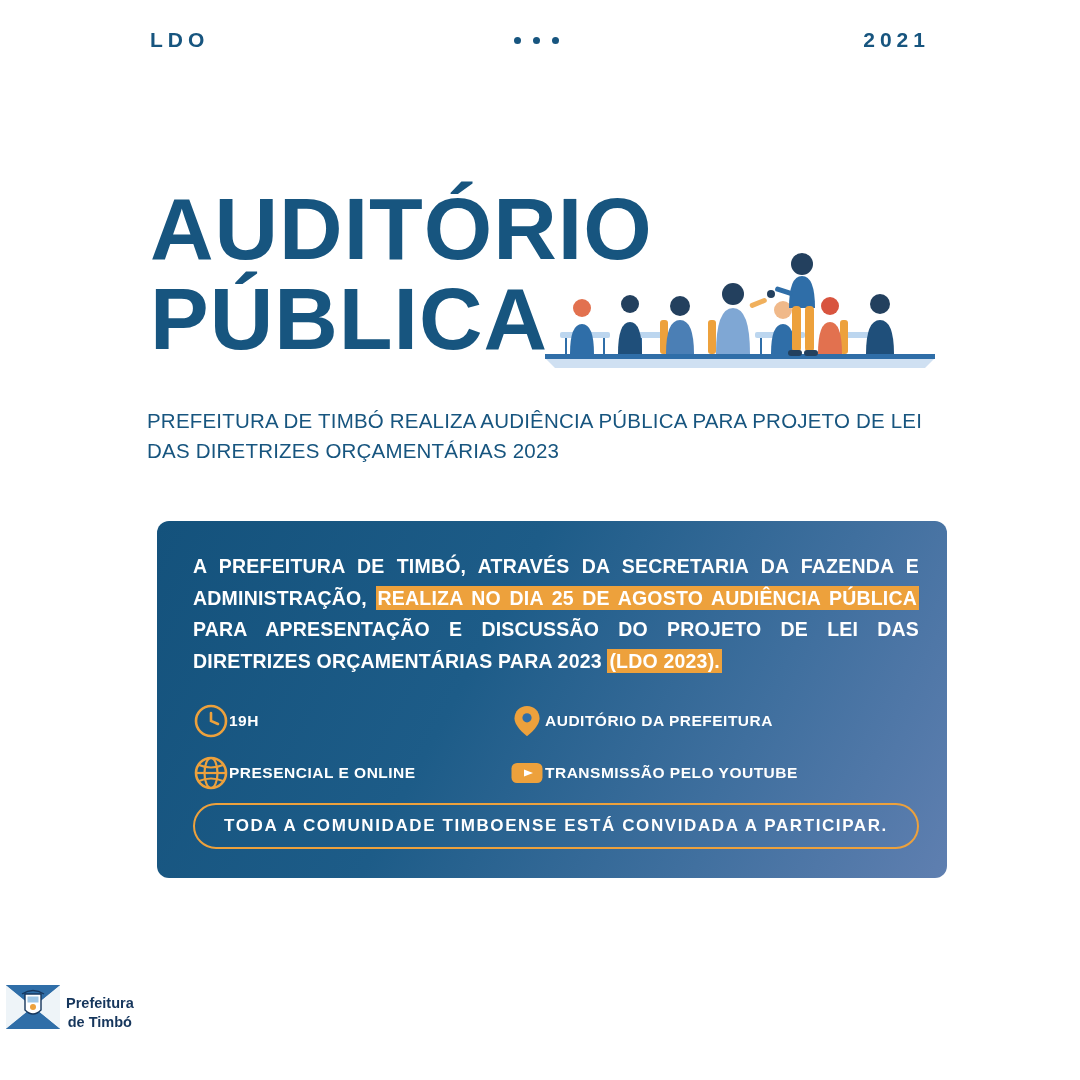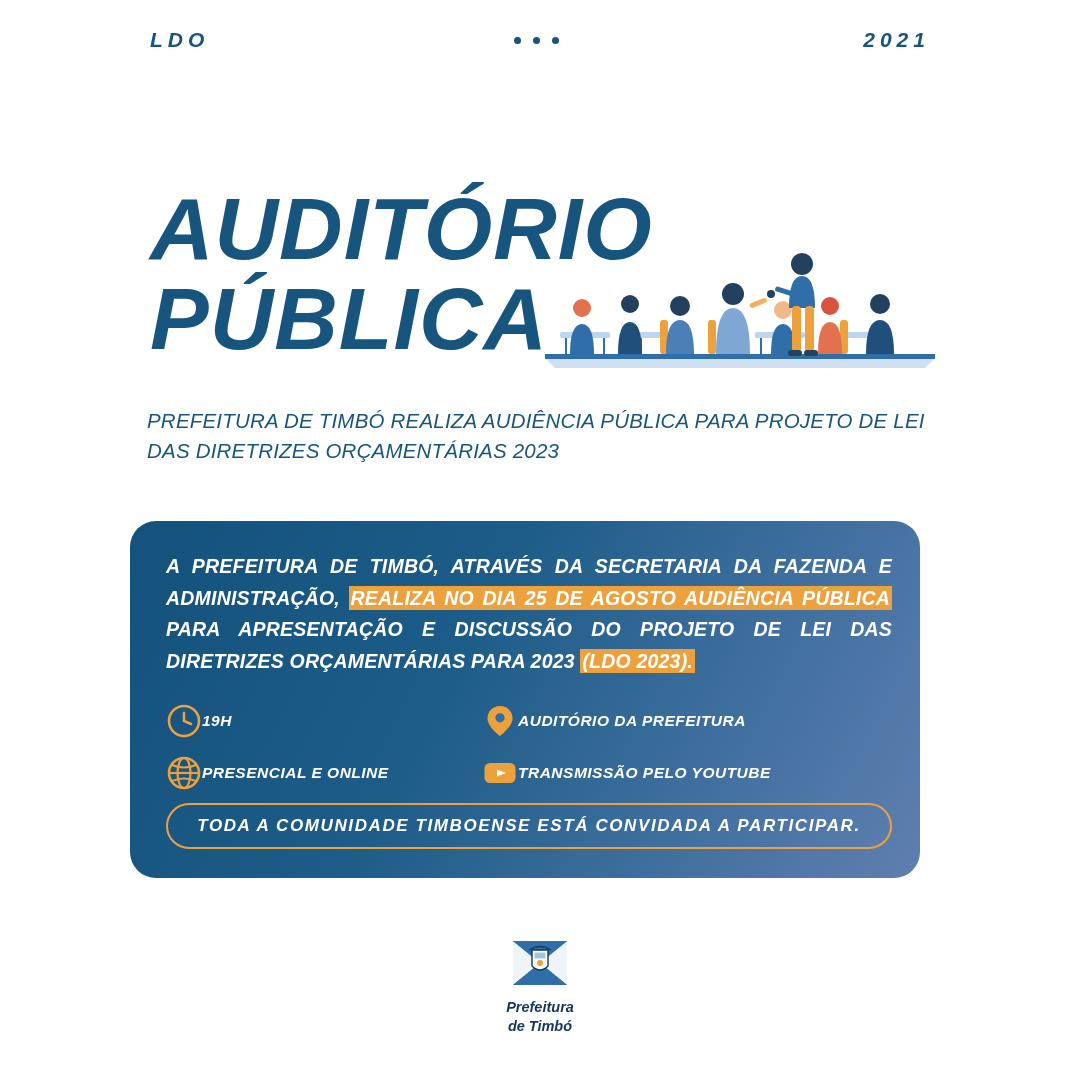--- a/index.html
+++ b/index.html
@@ -6,21 +6,20 @@
   html, body {
     width: 1080px; height: 1080px;
     background: #ffffff;
     font-family: "Liberation Sans", sans-serif;
     overflow: hidden;
   }
   .poster {
     position: relative;
     width: 1080px; height: 1080px;
     background: #ffffff;
-    font-style: italic;
   }
 
   
   .topbar {
     position: absolute;
     top: 24px; left: 150px; right: 150px;
     height: 32px;
     display: flex;
     align-items: center;
     justify-content: space-between;
@@ -76,25 +75,25 @@
     width: 790px;
     font-size: 20.5px;
     line-height: 1.45;
     color: #17557f;
     letter-spacing: 0.2px;
   }
 
   
   .card {
     position: absolute;
-    left: 130px;
+    left: 157px;
     top: 521px;
     width: 790px;
     height: 357px;
-    border-radius: 26px;
+    border-radius: 12px;
     background: linear-gradient(118deg, #14527c 0%, #1d5c88 40%, #3f6f9e 72%, #5f7fb0 100%);
     padding: 30px 28px 0 36px;
     color: #ffffff;
   }
   .card-text {
     font-size: 19.5px;
     font-weight: bold;
     line-height: 1.62;
     text-align: justify;
     letter-spacing: 0.2px;
@@ -146,21 +145,20 @@
     letter-spacing: 1.6px;
     color: #ffffff;
   }
 
   
   .footer {
     position: absolute;
     left: 0; right: 0;
     bottom: 44px;
     display: flex;
-    flex-direction: column;
     align-items: center;
   }
   .crest { width: 66px; height: 52px; }
   .footer-text {
     margin-top: 6px;
     text-align: center;
     font-size: 14.5px;
     font-weight: bold;
     color: #16365c;
     line-height: 1.3;

